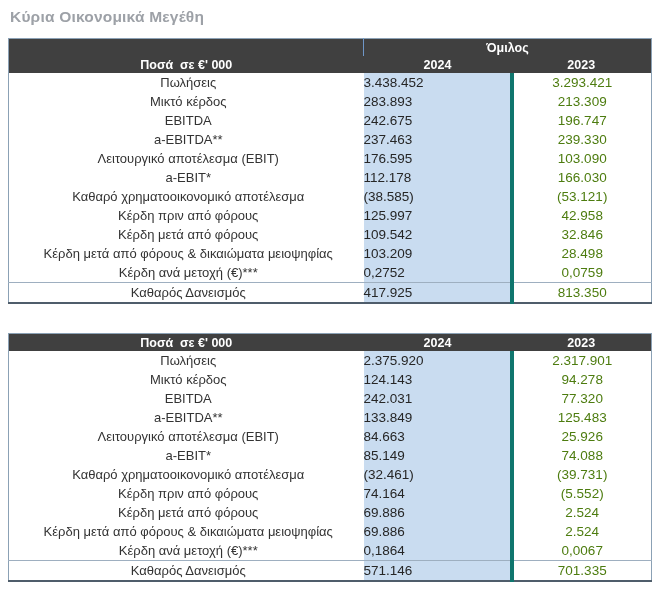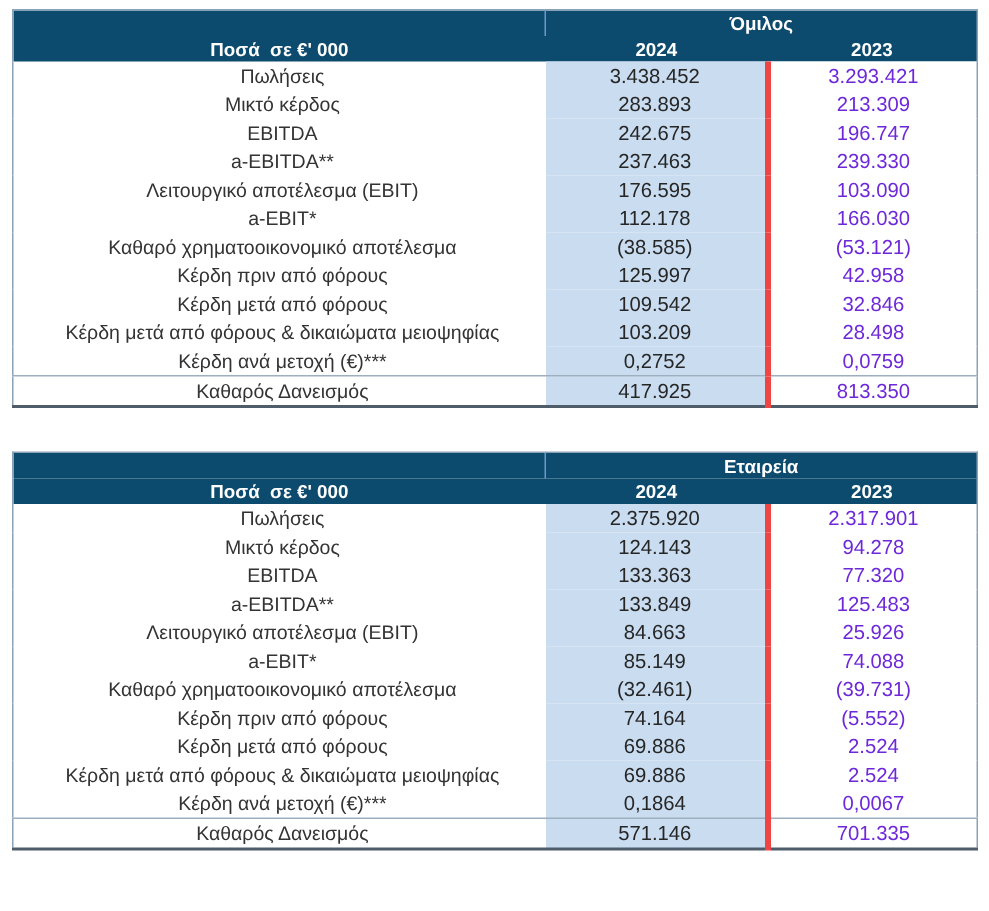--- a/index.html
+++ b/index.html
@@ -31,21 +31,21 @@
   }
   table.fin-table + table.fin-table,
   .table-gap { height: 0; }
   .second-table { margin-top: 29px; }
 
   col.c-label { width: 355px; }
   col.c-y1    { width: 148px; }
   col.c-y2    { width: 140px; }
 
   thead th {
-    background: #0c4a6e;
+    background: #404040;
     color: #ffffff;
     font-weight: bold;
     font-size: 12.5px;
     height: 17px;
     padding: 0;
     text-align: center;
     vertical-align: middle;
   }
   thead tr.hrow1 th.h-empty {
     border-right: 1px solid #6f97c8;
@@ -61,39 +61,39 @@
     background: #ffffff;
   }
   tbody td.cell-label {
     text-align: center;
     padding-left: 4px;
     white-space: nowrap;
     overflow: hidden;
   }
   tbody td.cell-y1 {
     background: #c9dcf0;
-    text-align: center;
-    border-right: 4px solid #ef4444;
+    border-right: 4px solid #0f766e;
     color: #262626;
     font-size: 13.5px;
   }
   tbody td.cell-y2 {
     text-align: center;
-    color: #6d28d9;
+    color: #4d7c0f;
     font-size: 13.5px;
   }
   tbody tr.last-row td {
     border-top: 1px solid #9eafc0;
   }
 </style>
 </head>
 <body>
 
 <div class="page">
 
+  <div class="page-title">Κύρια Οικονομικά Μεγέθη</div>
 
   <table class="fin-table">
     <colgroup>
         <col class="c-label">
         <col class="c-y1">
         <col class="c-y2">
       </colgroup>
     <thead>
       <tr class="hrow1">
         <th class="h-empty"></th>
@@ -169,44 +169,40 @@
       </tbody>
   </table>
 
   <table class="fin-table second-table">
     <colgroup>
         <col class="c-label">
         <col class="c-y1">
         <col class="c-y2">
       </colgroup>
     <thead>
-      <tr class="hrow1">
-        <th class="h-empty"></th>
-        <th colspan="2">Εταιρεία</th>
-      </tr>
       <tr class="hrow2">
         <th class="amounts-label">Ποσά  σε €' 000</th>
         <th>2024</th>
         <th>2023</th>
       </tr>
     </thead>
     <tbody>
         <tr>
     <td class="cell-label">Πωλήσεις</td>
     <td class="cell-y1">2.375.920</td>
     <td class="cell-y2">2.317.901</td>
   </tr>
         <tr>
     <td class="cell-label">Μικτό κέρδος</td>
     <td class="cell-y1">124.143</td>
     <td class="cell-y2">94.278</td>
   </tr>
         <tr>
     <td class="cell-label">EBITDA</td>
-    <td class="cell-y1">133.363</td>
+    <td class="cell-y1">242.031</td>
     <td class="cell-y2">77.320</td>
   </tr>
         <tr>
     <td class="cell-label">a-EBITDA**</td>
     <td class="cell-y1">133.849</td>
     <td class="cell-y2">125.483</td>
   </tr>
         <tr>
     <td class="cell-label">Λειτουργικό αποτέλεσμα (EBIT)</td>
     <td class="cell-y1">84.663</td>

